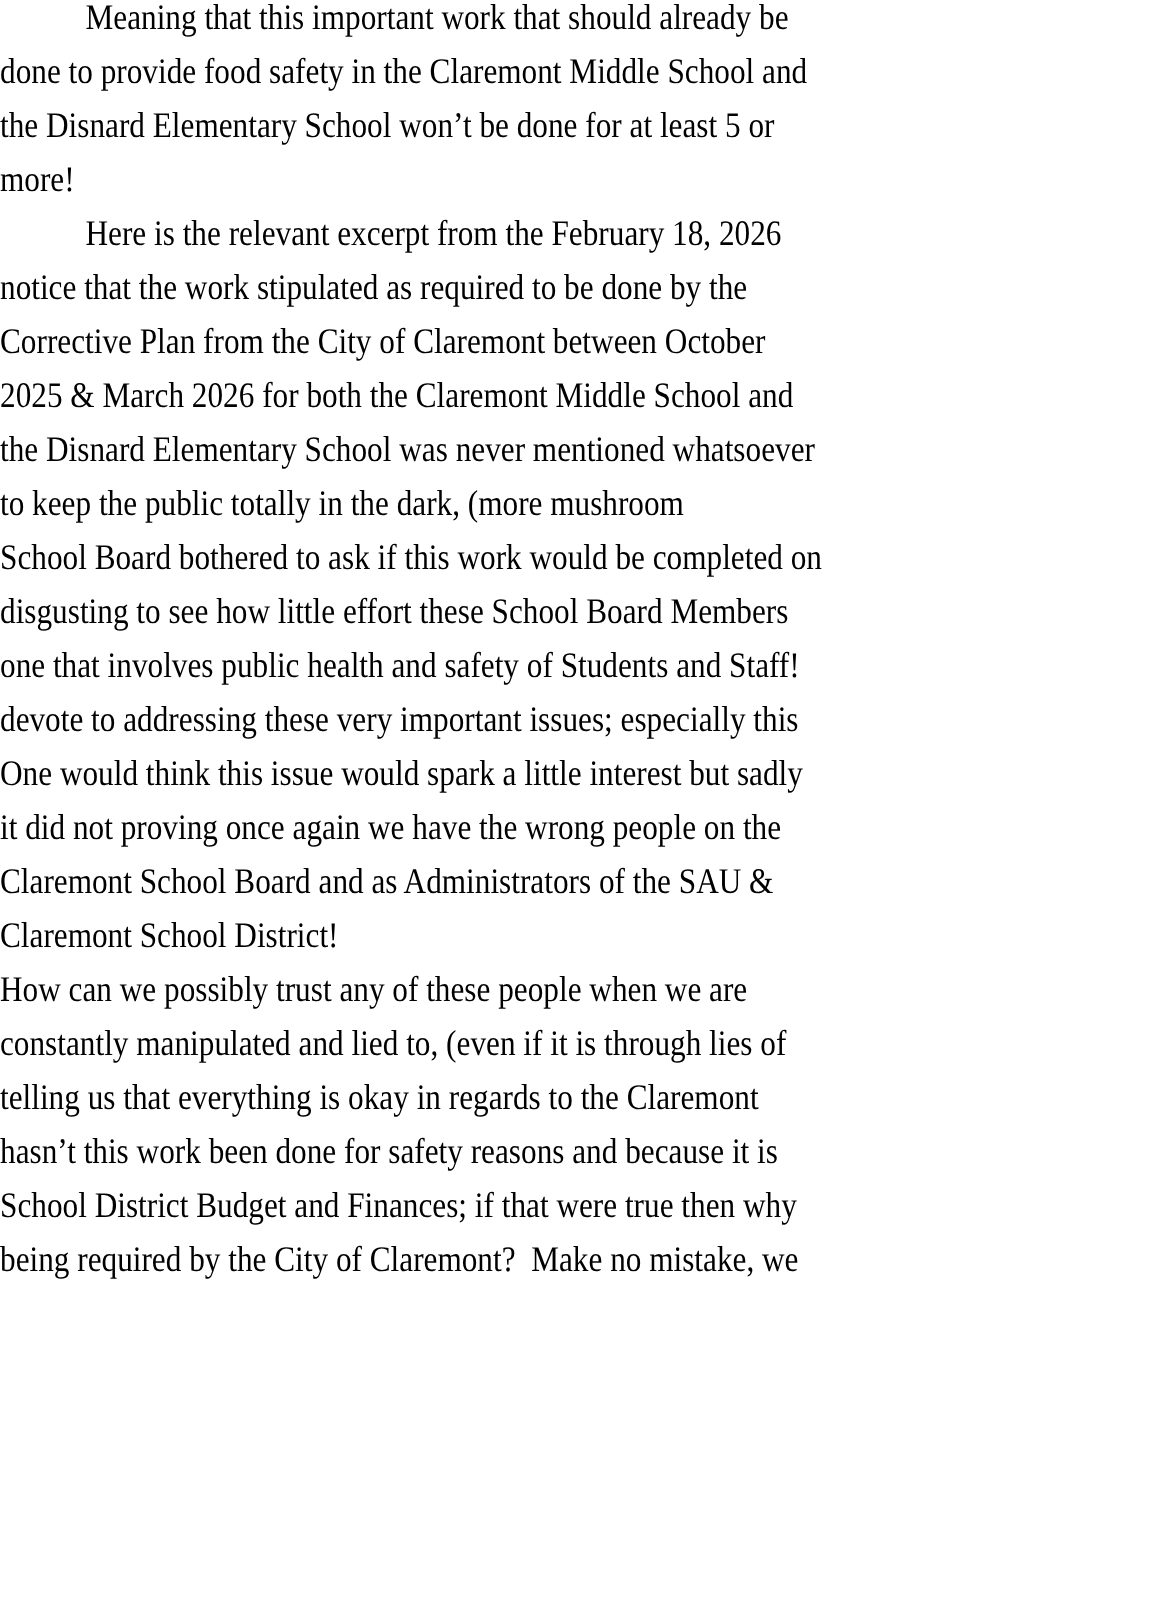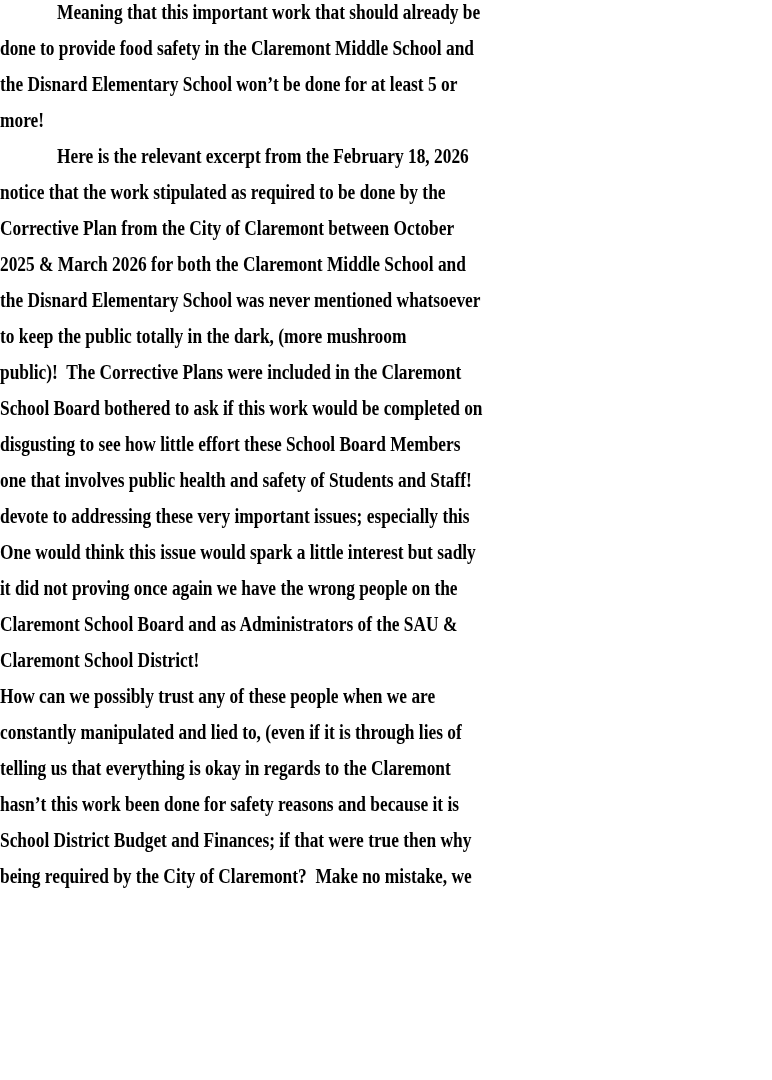--- a/index.html
+++ b/index.html
@@ -12,22 +12,22 @@
     height: 1080px;
     overflow: hidden;
   }
   .page {
     width: 772px;
     height: 1080px;
     overflow: hidden;
     background: #ffffff;
     color: #000000;
     font-family: "Liberation Serif", "DejaVu Serif", serif;
-    font-weight: bold;
-    font-size: 20px;
+    font-weight: normal;
+    font-size: 24px;
   }
   .doc-body {
     margin-top: -6px;
   }
   .line {
     height: 36px;
     line-height: 36px;
     white-space: nowrap;
     overflow: visible;
   }
@@ -49,21 +49,20 @@
       <div class="line indent"><span class="line-text" style="transform: scaleX(0.868132);">Meaning that this important work that should already be</span></div>
       <div class="line"><span class="line-text" style="transform: scaleX(0.868132);">done to provide food safety in the Claremont Middle School and</span></div>
       <div class="line"><span class="line-text" style="transform: scaleX(0.868132);">the Disnard Elementary School won’t be done for at least 5 or</span></div>
       <div class="line"><span class="line-text" style="transform: scaleX(0.868132);">more!</span></div>
       <div class="line indent"><span class="line-text" style="transform: scaleX(0.868132);">Here is the relevant excerpt from the February 18, 2026</span></div>
       <div class="line"><span class="line-text" style="transform: scaleX(0.868132);">notice that the work stipulated as required to be done by the</span></div>
       <div class="line"><span class="line-text" style="transform: scaleX(0.868132);">Corrective Plan from the City of Claremont between October</span></div>
       <div class="line"><span class="line-text" style="transform: scaleX(0.868132);">2025 &amp; March 2026 for both the Claremont Middle School and</span></div>
       <div class="line"><span class="line-text" style="transform: scaleX(0.868132);">the Disnard Elementary School was never mentioned whatsoever</span></div>
       <div class="line"><span class="line-text" style="transform: scaleX(0.868132);">to keep the public totally in the dark, (more mushroom</span></div>
-      <div class="line"><span class="line-text" style="transform: scaleX(0.868132);">public)!  The Corrective Plans were included in the Claremont</span></div>
       <div class="line"><span class="line-text" style="transform: scaleX(0.868132);">School Board bothered to ask if this work would be completed on</span></div>
       <div class="line"><span class="line-text" style="transform: scaleX(0.868132);">disgusting to see how little effort these School Board Members</span></div>
       <div class="line"><span class="line-text" style="transform: scaleX(0.868132);">one that involves public health and safety of Students and Staff!</span></div>
       <div class="line"><span class="line-text" style="transform: scaleX(0.868132);">devote to addressing these very important issues; especially this</span></div>
       <div class="line"><span class="line-text" style="transform: scaleX(0.868132);">One would think this issue would spark a little interest but sadly</span></div>
       <div class="line"><span class="line-text" style="transform: scaleX(0.868132);">it did not proving once again we have the wrong people on the</span></div>
       <div class="line"><span class="line-text" style="transform: scaleX(0.868132);">Claremont School Board and as Administrators of the SAU &amp;</span></div>
       <div class="line"><span class="line-text" style="transform: scaleX(0.868132);">Claremont School District!</span></div>
       <div class="line"><span class="line-text" style="transform: scaleX(0.868132);">How can we possibly trust any of these people when we are</span></div>
       <div class="line"><span class="line-text" style="transform: scaleX(0.868132);">constantly manipulated and lied to, (even if it is through lies of</span></div>

